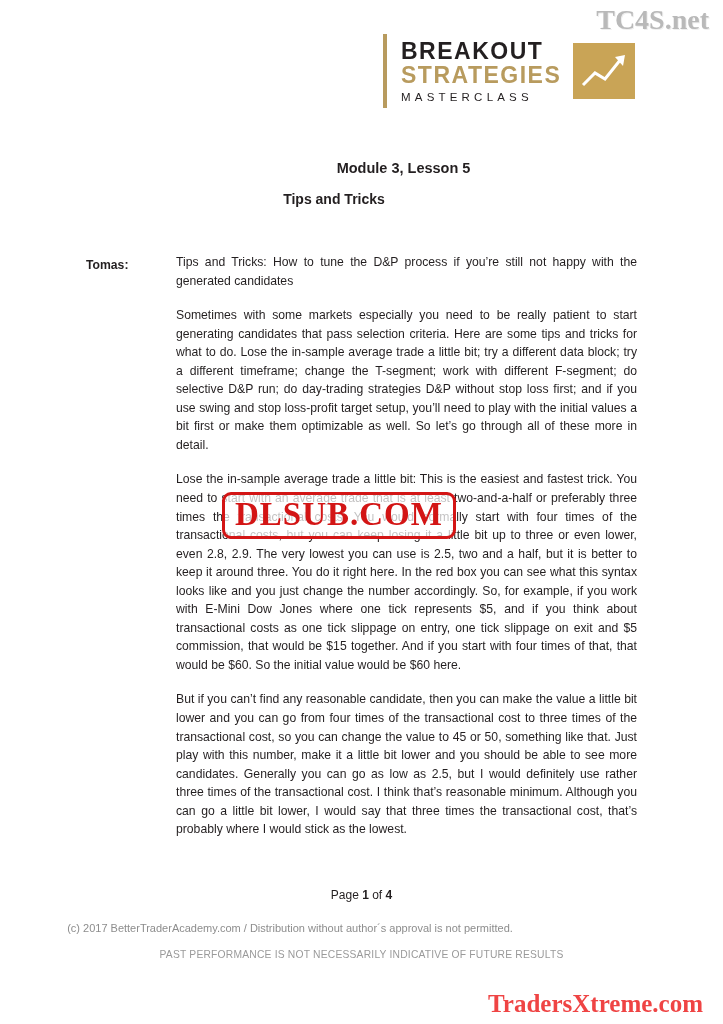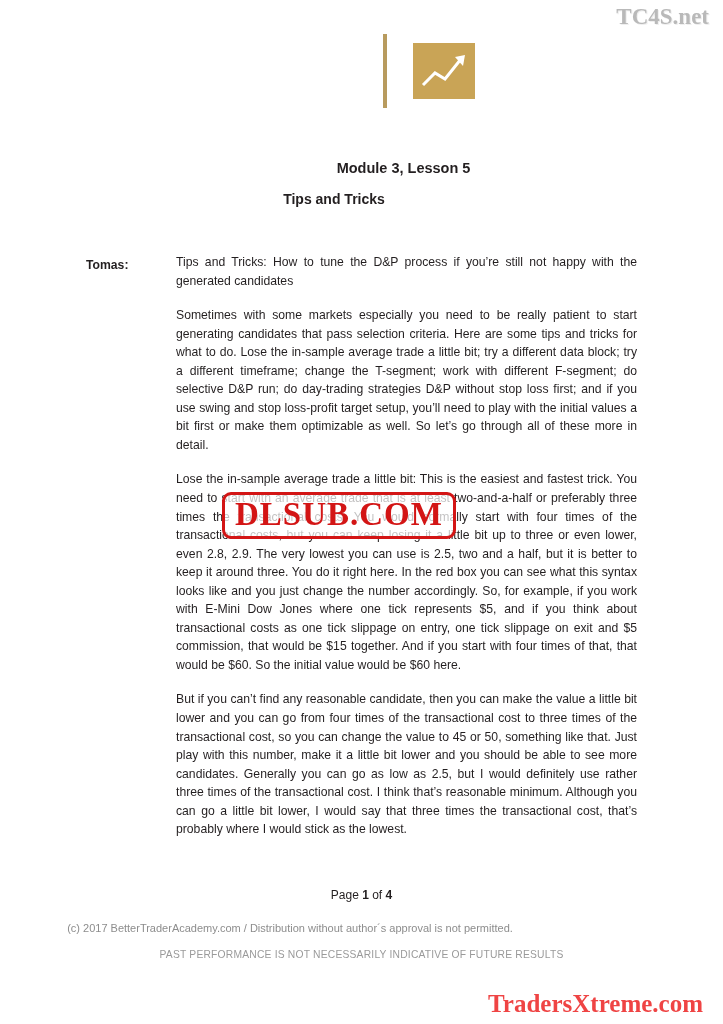--- a/index.html
+++ b/index.html
@@ -15,21 +15,21 @@
     color: #231f20;
     overflow: hidden;
   }
 
   
   .wm-top {
     position: absolute;
     top: 4px;
     right: 14px;
     font-family: "Liberation Serif", serif;
-    font-size: 23px;
+    font-size: 28px;
     font-weight: bold;
     color: #b9b9b9;
     letter-spacing: 0px;
     text-shadow: 1px 1px 0 #efefef;
     z-index: 5;
   }
   .wm-bottom {
     position: absolute;
     bottom: 6px;
     right: 20px;
@@ -177,20 +177,25 @@
     letter-spacing: 0.2px;
   }
 </style>
 </head>
 <body>
 
 <div class="wm-top">TC4S.net</div>
 
 <div class="logo">
   <div class="logo-bar"></div>
+  <div class="logo-text">
+    <div class="logo-line1">BREAKOUT</div>
+    <div class="logo-line2">STRATEGIES</div>
+    <div class="logo-line3">MASTERCLASS</div>
+  </div>
   <div class="logo-mark">
     <svg width="62" height="56" viewBox="0 0 62 56">
       <polyline points="10,42 22,30 32,36 48,16" fill="none" stroke="#ffffff" stroke-width="3"></polyline>
       <polygon points="42,14 52,12 50,23" fill="#ffffff"></polygon>
     </svg>
   </div>
 </div>
 
 <div class="doc-title">Module 3, Lesson 5</div>
 <div class="doc-subtitle">Tips and Tricks</div>

